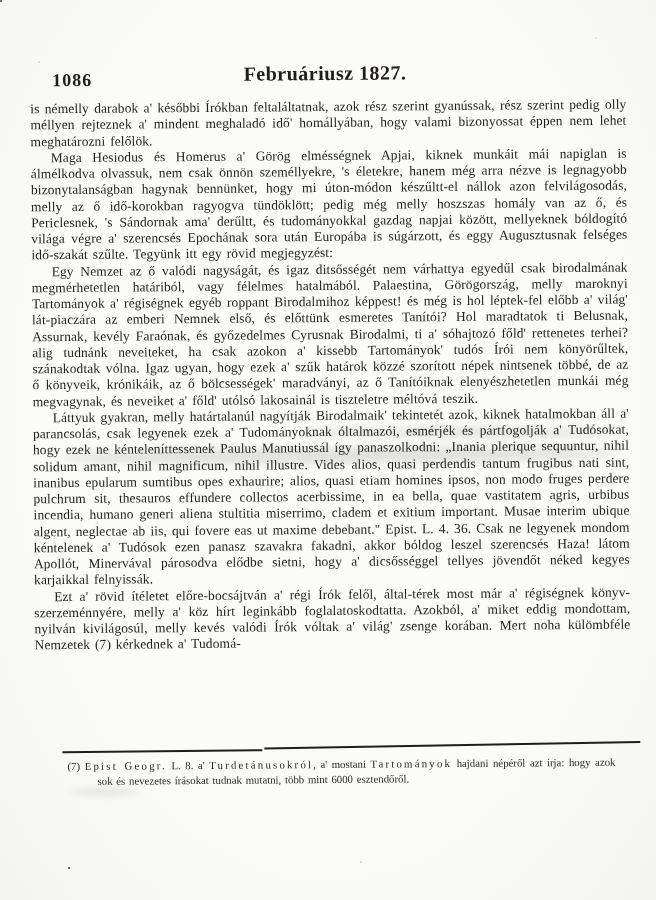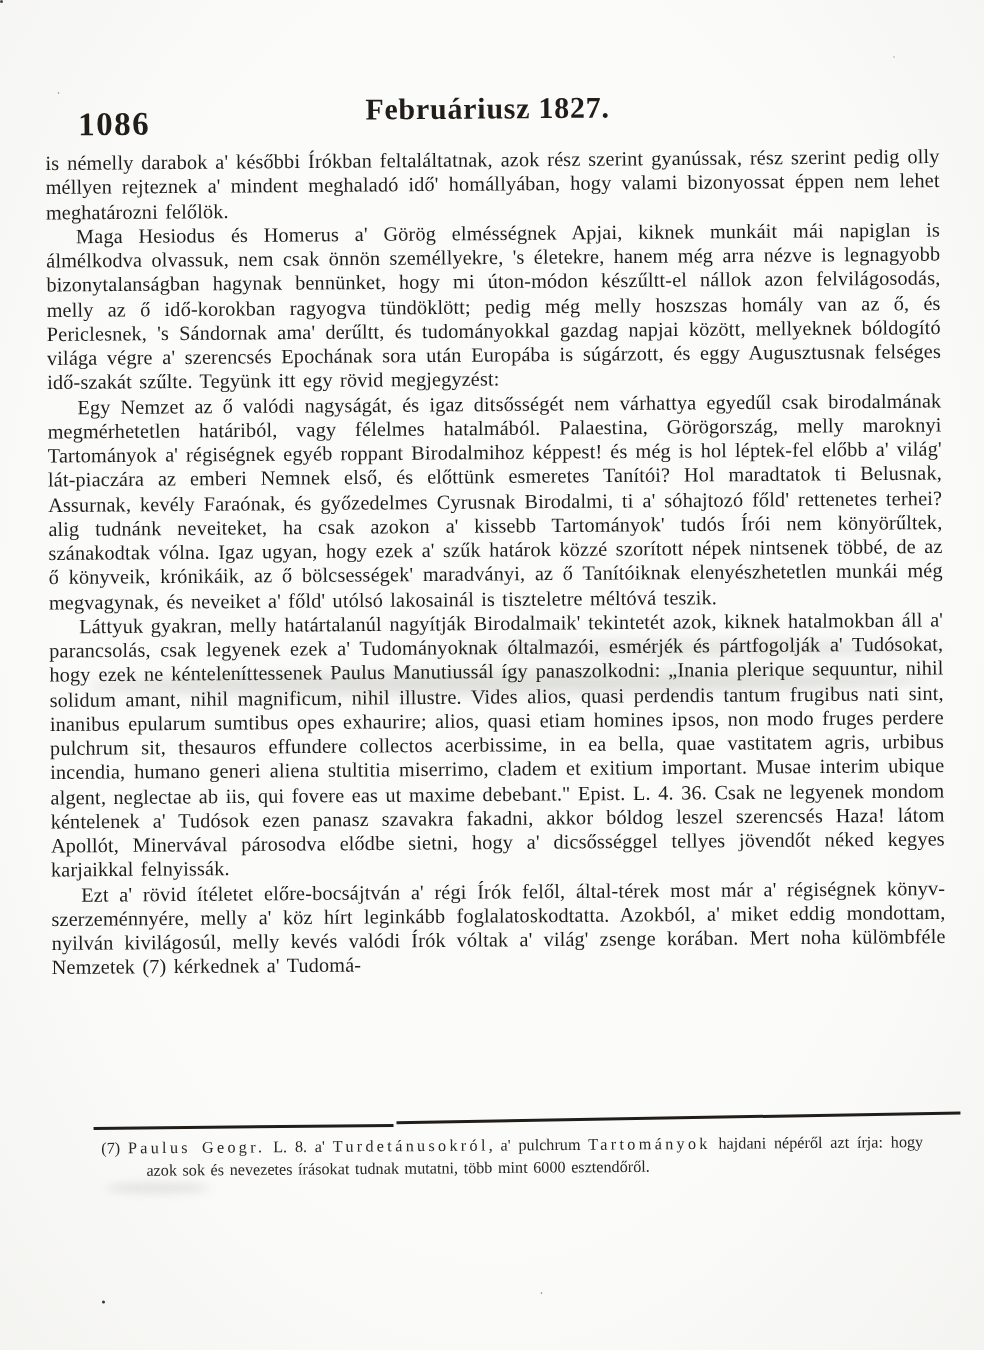--- a/index.html
+++ b/index.html
@@ -45,21 +45,21 @@
   }
   
   .smudge{position:absolute;pointer-events:none;border-radius:50%;}
   .smudge-1{top:448px;left:58px;width:560px;height:15px;background:rgba(110,108,102,.20);filter:blur(4px);transform:rotate(-.4deg);}
   .smudge-2{top:427px;left:300px;width:330px;height:11px;background:rgba(120,118,112,.16);filter:blur(4px);}
   .smudge-3{top:788px;left:70px;width:70px;height:8px;background:rgba(120,118,112,.14);filter:blur(3px);}
 
   .content{position:absolute;inset:0;transform:rotate(-0.45deg);transform-origin:50% 50%;}
 
   .header{position:absolute;top:62px;left:0;width:100%;height:34px;}
-  .pagenum{position:absolute;left:55px;top:6px;font-size:22px;font-weight:bold;letter-spacing:1px;}
+  .pagenum{position:absolute;left:55px;top:6px;font-size:18px;font-weight:bold;letter-spacing:1px;}
   .title{position:absolute;left:0;top:0;width:100%;margin:0;text-align:center;
          font-size:20px;font-weight:bold;letter-spacing:.5px;}
 
   .body-text{position:absolute;top:99px;left:33px;width:596px;
              font-size:13.5px;line-height:16.25px;text-align:justify;
              word-spacing:1.4px;letter-spacing:.1px;}
   .body-text p{margin:0;}
   .body-text p.indent{text-indent:20px;}
   .it{}
   .ls{letter-spacing:2.2px;}
@@ -94,15 +94,15 @@
         <p class="indent"><span>Egy Nemzet az ő valódi nagyságát, és igaz ditsősségét nem várhattya egyedűl csak birodalmának megmérhetetlen határiból, vagy félelmes hatalmából. </span><span class="it">Palaestina</span><span>, Görögország, melly maroknyi Tartományok a' régiségnek egyéb roppant Birodalmihoz képpest! és még is hol léptek-fel előbb a' világ' lát-piaczára az emberi Nemnek első, és előttünk esmeretes Tanítói?  Hol maradtatok ti </span><span class="it">Belusnak</span><span>, </span><span class="it">Assurnak</span><span>, kevély </span><span class="it">Faraónak</span><span>, és győzedelmes </span><span class="it">Cyrusnak</span><span> Birodalmi, ti a' sóhajtozó főld' rettenetes terhei?  alig tudnánk neveiteket, ha csak azokon a' kissebb Tartományok' tudós Írói nem könyörűltek, szánakodtak vólna.  Igaz ugyan, hogy ezek a' szűk határok közzé szorított népek nintsenek többé, de az ő könyveik, krónikáik, az ő bölcsességek' maradványi, az ő Tanítóiknak elenyészhetetlen munkái még megvagynak, és neveiket a' főld' utólsó lakosainál is tiszteletre méltóvá teszik.</span></p>
         <p class="indent"><span>Láttyuk gyakran, melly határtalanúl nagyítják Birodalmaik' tekintetét azok, kiknek hatalmokban áll a' parancsolás, csak legyenek ezek a' Tudományoknak óltalmazói, esmérjék és pártfogolják a' Tudósokat, hogy ezek ne kénteleníttessenek </span><span class="it">Paulus Manutiussál</span><span> így panaszolkodni: „Inania plerique sequuntur, nihil solidum amant, nihil magnificum, nihil illustre.  Vides alios, quasi perdendis tantum frugibus nati sint, inanibus epularum sumtibus opes exhaurire; alios, quasi etiam homines ipsos, non modo fruges perdere pulchrum sit, thesauros effundere collectos acerbissime, in ea bella, quae vastitatem agris, urbibus incendia, humano generi aliena stultitia miserrimo, cladem et exitium important.  Musae interim ubique algent, neglectae ab iis, qui fovere eas ut maxime debebant." Epist. L. 4. 36.  Csak ne legyenek mondom kéntelenek a' Tudósok ezen panasz szavakra fakadni, akkor bóldog leszel szerencsés Haza! látom </span><span class="it">Apollót</span><span>, </span><span class="it">Minervával</span><span> párosodva elődbe sietni, hogy a' dicsősséggel tellyes jövendőt néked kegyes karjaikkal felnyissák.</span></p>
         <p class="indent"><span>Ezt a' rövid ítéletet előre-bocsájtván a' régi Írók felől, által-térek most már a' régiségnek könyv-szerzeménnyére, melly a' köz hírt leginkább foglalatoskodtatta.  Azokból, a' miket eddig mondottam, nyilván kivilágosúl, melly kevés valódi Írók vóltak a' világ' zsenge korában.  Mert noha külömbféle Nemzetek (7) kérkednek a' Tudomá-</span></p>
       </div>
 
     <div class="footnote-rule">
       <span class="rule-l"></span>
       <span class="rule-r"></span>
     </div>
 
-    <div class="footnote" id="footnote"><span>(7) </span><span class="ls">Paulus Geogr.</span><span> L. 8. a' </span><span class="ls">Turdetánusokról</span><span>, a' pulchrum </span><span class="ls">Tartományok</span><span> hajdani népéről azt írja: hogy azok sok és nevezetes írásokat tudnak mutatni, több mint 6000 esztendőről.</span></div>
+    <div class="footnote" id="footnote"><span>(7) </span><span class="ls">Epist Geogr.</span><span> L. 8. a' </span><span class="ls">Turdetánusokról</span><span>, a' mostani </span><span class="ls">Tartományok</span><span> hajdani népéről azt írja: hogy azok sok és nevezetes írásokat tudnak mutatni, több mint 6000 esztendőről.</span></div>
   </div>
 </div>
 
 </body></html>

